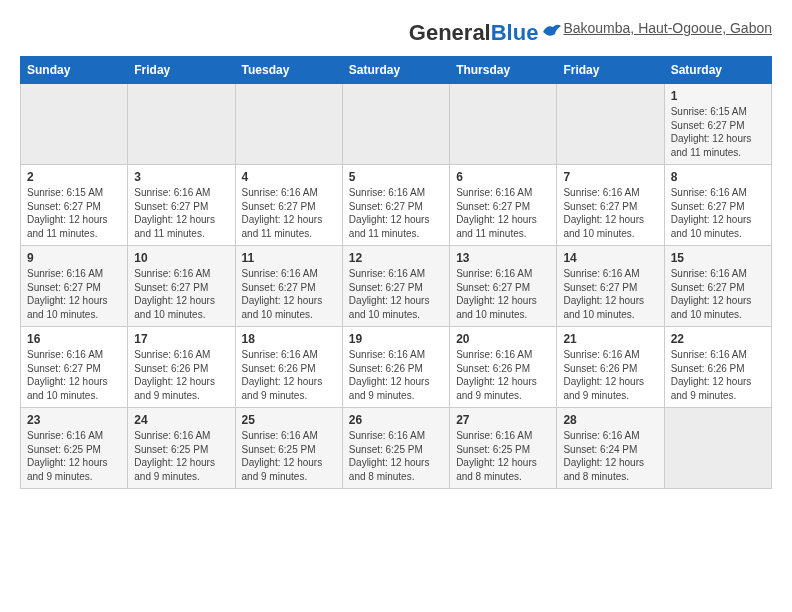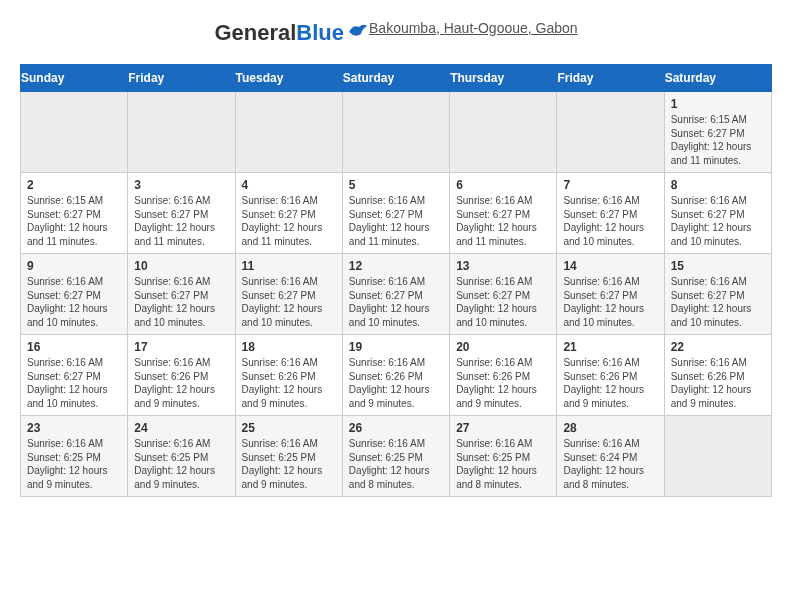--- a/index.html
+++ b/index.html
@@ -5,23 +5,23 @@
     * { box-sizing: border-box; margin: 0; padding: 0; }
     body {
       font-family: Arial, sans-serif;
       background: #fff;
       width: 792px;
       min-height: 612px;
       padding: 20px;
     }
     .header {
       display: flex;
-      justify-content: center;
+      justify-content: flex-end;
       align-items: flex-start;
-      margin-bottom: 18px;
+      margin-bottom: 10px;
     }
     .logo {
       display: flex;
       flex-direction: column;
       align-items: flex-start;
     }
     .logo-text {
       font-size: 22px;
       font-weight: bold;
     }
@@ -42,21 +42,21 @@
     }
     table {
       width: 100%;
       border-collapse: collapse;
     }
     thead tr th {
       background-color: #1a6bbf;
       color: #fff;
       font-size: 12px;
       font-weight: bold;
-      padding: 6px 0;
+      padding: 6px 6px;
       text-align: left;
       border: 1px solid #1a6bbf;
     }
     tbody tr td {
       vertical-align: top;
       border: 1px solid #ccc;
       padding: 5px 6px;
       width: calc(100% / 7);
       min-height: 80px;
       height: 80px;

